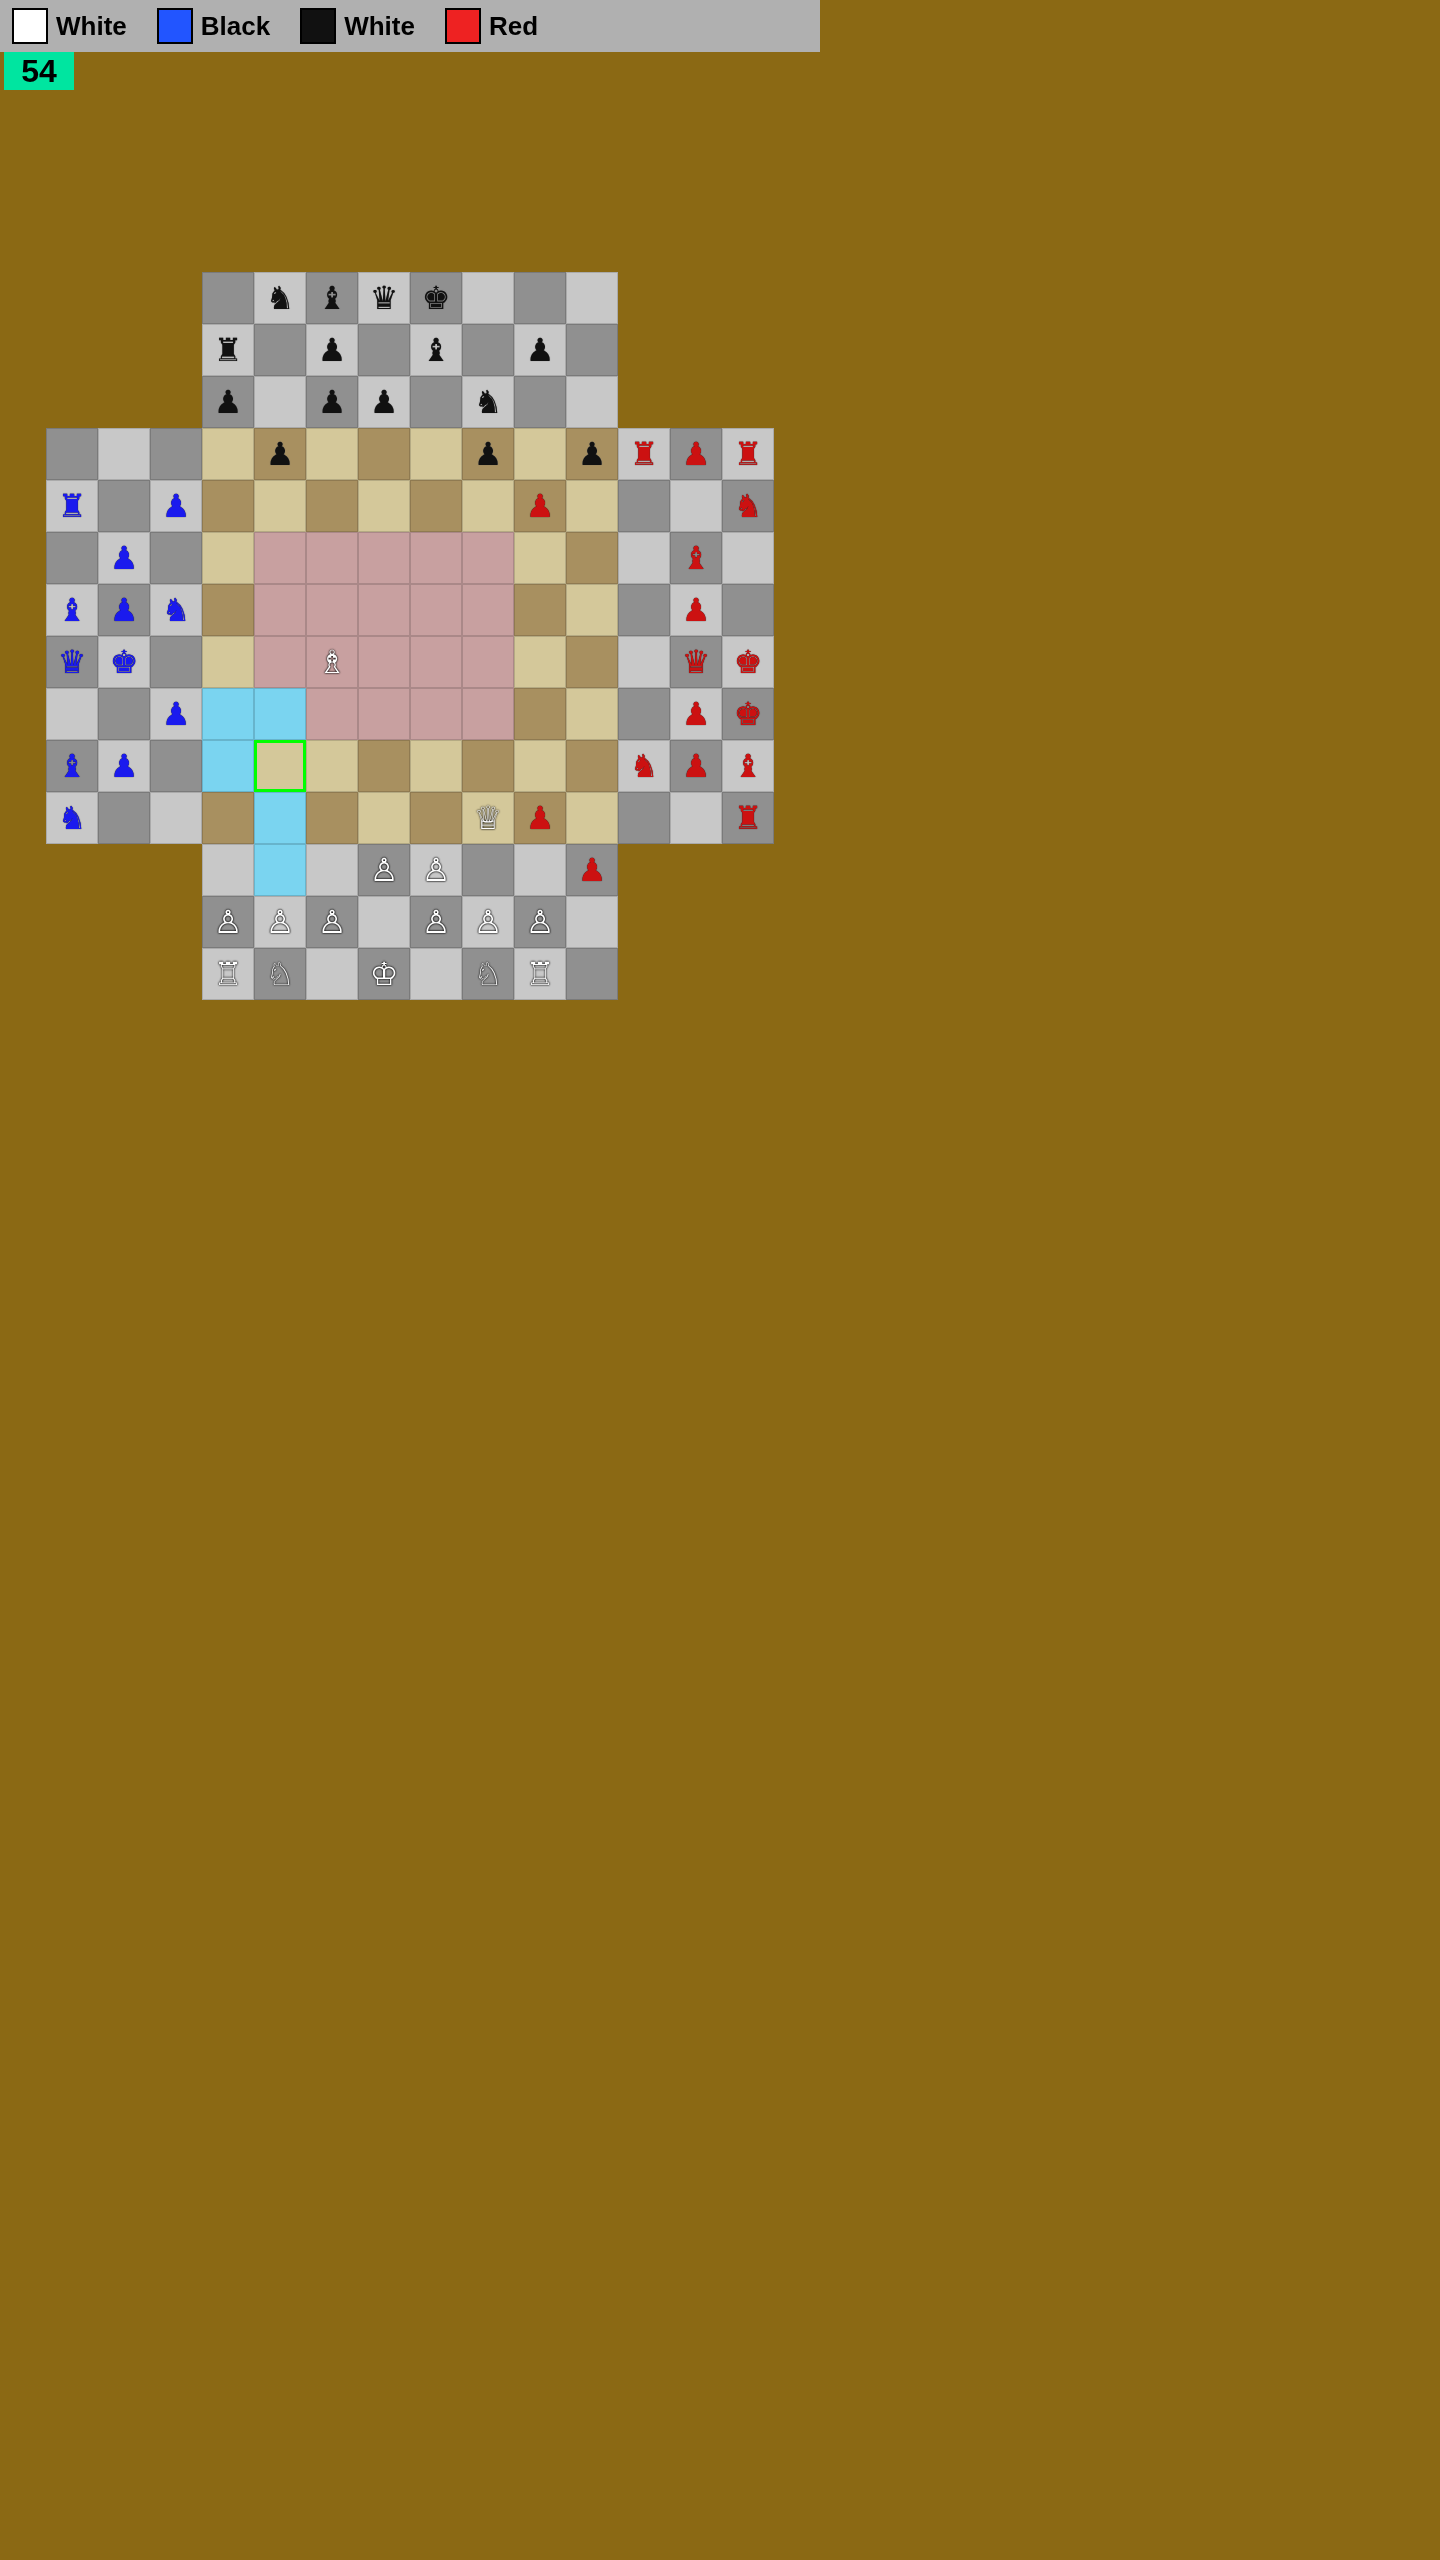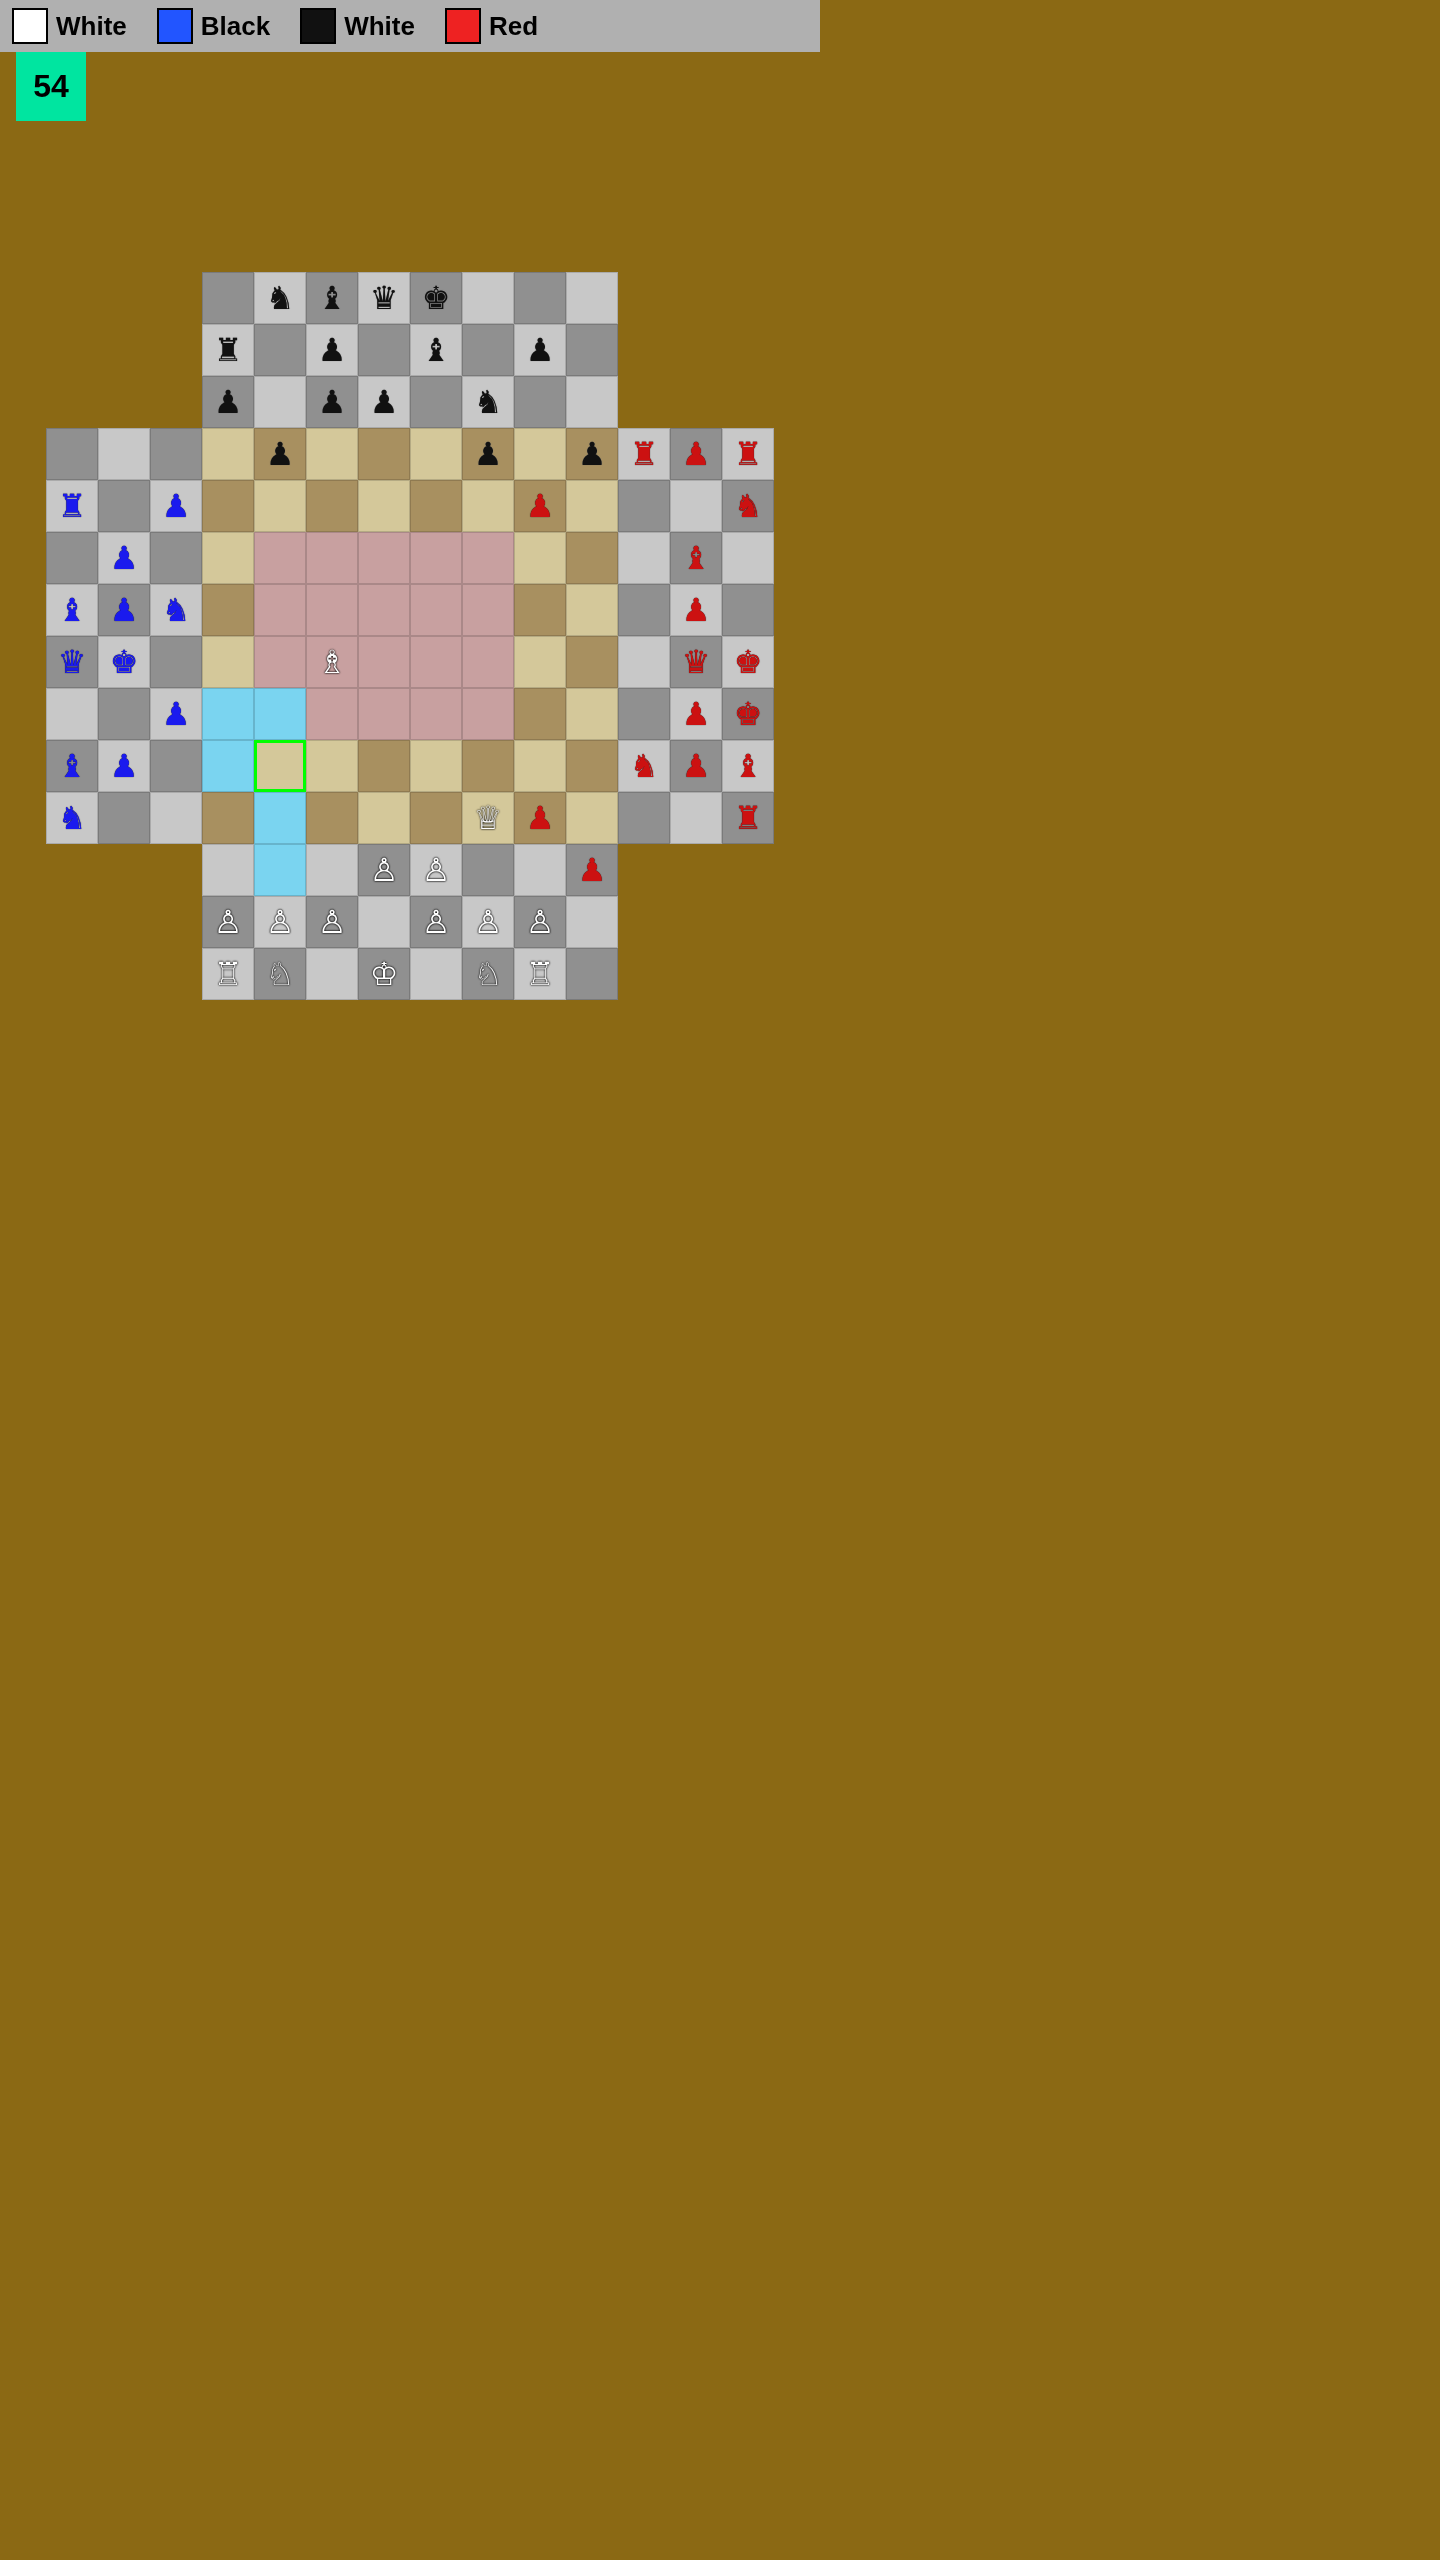--- a/index.html
+++ b/index.html
@@ -30,23 +30,23 @@
     }
     .color-swatch {
       width: 36px;
       height: 36px;
     }
 
     
     #score-badge {
       position: absolute;
       top: 52px;
-      left: 16px;
+      left: 4px;
       width: 70px;
-      height: 69px;
+      height: 38px;
       background: #00e5a0;
       display: flex;
       align-items: center;
       justify-content: center;
       font-size: 32px;
       font-weight: bold;
       color: #000;
     }
 
     

